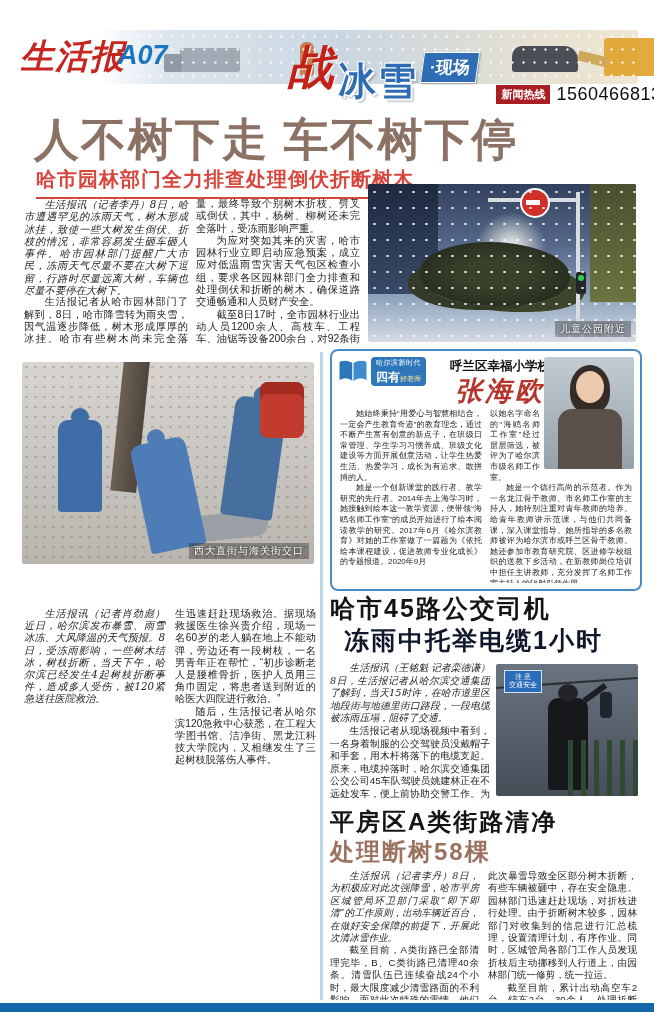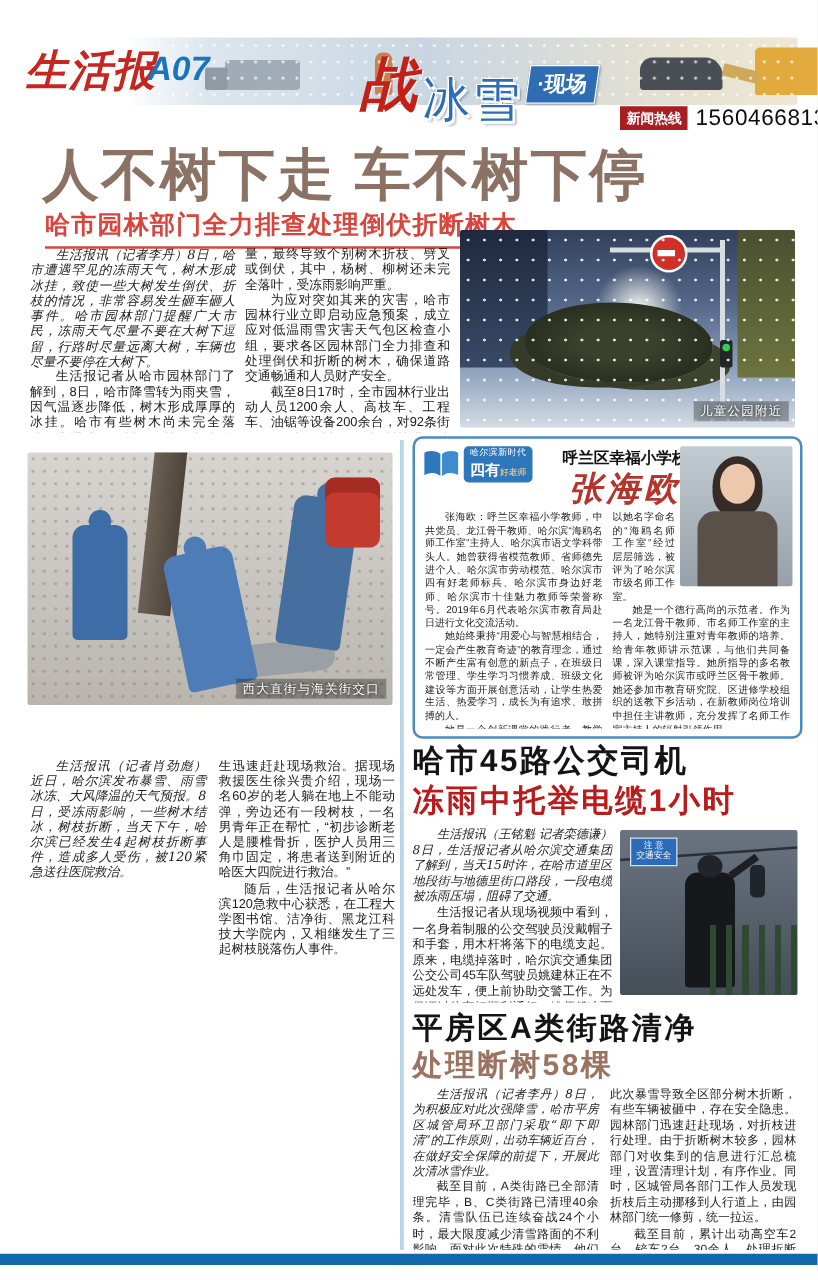--- a/index.html
+++ b/index.html
@@ -18,21 +18,21 @@
       background-size:11px 13px;opacity:.8;}
   .strip-truck{left:180px;top:48px;width:60px;height:24px;background:#8e99a4;border-radius:3px;opacity:.75;}
   .strip-truck:before{content:"";position:absolute;left:-16px;top:6px;width:18px;height:18px;background:#76818c;border-radius:2px;}
   .strip-worker{left:300px;top:42px;width:14px;height:34px;background:#c96a2a;border-radius:6px 6px 2px 2px;opacity:.8;}
   .strip-loader{right:10px;top:38px;width:74px;height:38px;background:#e0a22b;border-radius:4px 10px 2px 2px;opacity:.9;}
   .strip-loader:before{content:"";position:absolute;left:-26px;top:16px;width:30px;height:10px;background:#caa34c;transform:rotate(14deg);}
   .strip-car{right:110px;top:46px;width:66px;height:26px;background:#2e3540;border-radius:10px 14px 3px 3px;opacity:.85;}
   .campaign{left:288px;top:34px;display:flex;align-items:center;gap:4px;z-index:4;}
   .zhan{font-family:"DejaVu Serif","Liberation Serif",serif;font-weight:bold;font-style:italic;
         font-size:46px;color:#c32017;line-height:1;text-shadow:1px 1px 0 #fff;}
-  .bingxue{font-size:38px;font-weight:400;color:#2e6db4;line-height:1;letter-spacing:2px;
+  .bingxue{font-size:38px;font-weight:700;color:#2e6db4;line-height:1;letter-spacing:2px;
         text-shadow:2px 2px 0 #ffffff,-1px -1px 0 #ffffff,1px -1px 0 #ffffff,-1px 1px 0 #ffffff,3px 3px 2px rgba(40,70,110,.45);margin-top:28px;}
   .xianchang{background:#2e6db4;color:#fff;font-weight:bold;font-size:17px;padding:3px 7px;
         transform:skew(-8deg);border:1px solid #fff;box-shadow:1px 1px 2px rgba(0,0,0,.3);}
   .dateline{left:20px;top:90px;font-size:9.5px;color:#333;letter-spacing:.5px;}
   .hotline{right:16px;top:84px;display:flex;align-items:center;gap:6px;}
   .hotline-badge{background:#a81e22;color:#fff;font-size:11px;font-weight:bold;padding:2px 5px;}
   .hotline-num{font-size:18px;font-weight:400;color:#0d0d0d;letter-spacing:.5px;}
 
   
   .lead-hl{left:34px;top:110px;font-size:45px;font-weight:900;color:#8b7264;letter-spacing:2px;white-space:nowrap;}
@@ -125,21 +125,21 @@
   .pf-hair{position:absolute;left:26px;top:8px;width:40px;height:48px;border-radius:50% 50% 40% 40%;background:#352c28;}
   .pf-face{position:absolute;left:32px;top:14px;width:28px;height:32px;border-radius:50%;background:#ecc9ac;}
   .pf-body{position:absolute;left:14px;top:52px;width:64px;height:62px;border-radius:14px 14px 0 0;background:#585049;}
   .pf-text{position:absolute;left:8px;top:58px;width:292px;height:174px;display:flex;gap:8px;overflow:hidden;}
   .pf-col{width:142px;}
   .pf-text p.art{font-size:8px;line-height:10.6px;}
   .pf-spacer{float:right;width:92px;height:64px;}
 
   
   .bus-h1{left:330px;top:592px;font-size:25px;font-weight:900;color:#141414;letter-spacing:2px;}
-  .bus-h2{left:330px;top:624px;font-size:25px;font-weight:900;color:#b91c1c;letter-spacing:2px;}
+  .bus-h2{left:344px;top:624px;font-size:25px;font-weight:900;color:#0f172a;letter-spacing:2px;}
   .bus-body{left:330px;top:662px;width:160px;height:140px;overflow:hidden;}
   .bus-body p.art{font-size:9.8px;line-height:12.6px;}
   .ph-bus{left:496px;top:664px;width:142px;height:132px;background:linear-gradient(180deg,#6a7480,#545d68 60%,#464e58);}
   .bus-sign{position:absolute;left:8px;top:6px;background:#2b6cb8;border:1px solid #d7e3f0;color:#fff;
       text-align:center;padding:2px 4px;line-height:1.2;}
   .bus-sign .s1{font-size:7px;display:block;}
   .bus-sign .s2{font-size:7px;display:block;}
   .bus-man{position:absolute;left:52px;top:34px;width:40px;height:92px;background:#17181c;border-radius:10px 10px 3px 3px;}
   .bus-man:before{content:"";position:absolute;left:10px;top:-14px;width:20px;height:18px;border-radius:50%;background:#22242a;}
   .bus-arm{position:absolute;left:86px;top:26px;width:26px;height:6px;background:#1d1f24;transform:rotate(-36deg);}
@@ -249,21 +249,20 @@
     </div>
     <div class="pf-school">呼兰区幸福小学校</div>
     <div class="pf-name">张海欧</div>
     <div class="pf-photo">
       <div class="pf-hair"></div>
       <div class="pf-face"></div>
       <div class="pf-body"></div>
     </div>
     <div class="pf-text">
       <div class="pf-col">
-        <p class="art">张海欧：呼兰区幸福小学教师，中共党员、龙江骨干教师、哈尔滨“海鸥名师工作室”主持人、哈尔滨市语文学科带头人。她曾获得省模范教师、省师德先进个人、哈尔滨市劳动模范、哈尔滨市四有好老师标兵、哈尔滨市身边好老师、哈尔滨市十佳魅力教师等荣誉称号。2019年6月代表哈尔滨市教育局赴日进行文化交流活动。</p>
         <p class="art">她始终秉持“用爱心与智慧相结合，一定会产生教育奇迹”的教育理念，通过不断产生富有创意的新点子，在班级日常管理、学生学习习惯养成、班级文化建设等方面开展创意活动，让学生热爱生活、热爱学习，成长为有追求、敢拼搏的人。</p>
         <p class="art">她是一个创新课堂的践行者、教学研究的先行者。2014年去上海学习时，她接触到绘本这一教学资源，便带领“海鸥名师工作室”的成员开始进行了绘本阅读教学的研究。2017年6月《哈尔滨教育》对她的工作室做了一篇题为《依托绘本课程建设，促进教师专业化成长》的专题报道。2020年9月</p>
       </div>
       <div class="pf-col">
         <div class="pf-spacer"></div>
         <p class="art cont">以她名字命名的“海鸥名师工作室”经过层层筛选，被评为了哈尔滨市级名师工作室。</p>
         <p class="art">她是一个德行高尚的示范者。作为一名龙江骨干教师、市名师工作室的主持人，她特别注重对青年教师的培养。给青年教师讲示范课，与他们共同备课，深入课堂指导。她所指导的多名教师被评为哈尔滨市或呼兰区骨干教师。她还参加市教育研究院、区进修学校组织的送教下乡活动，在新教师岗位培训中担任主讲教师，充分发挥了名师工作室主持人的辐射引领作用。</p>
 
       </div>
     </div>

